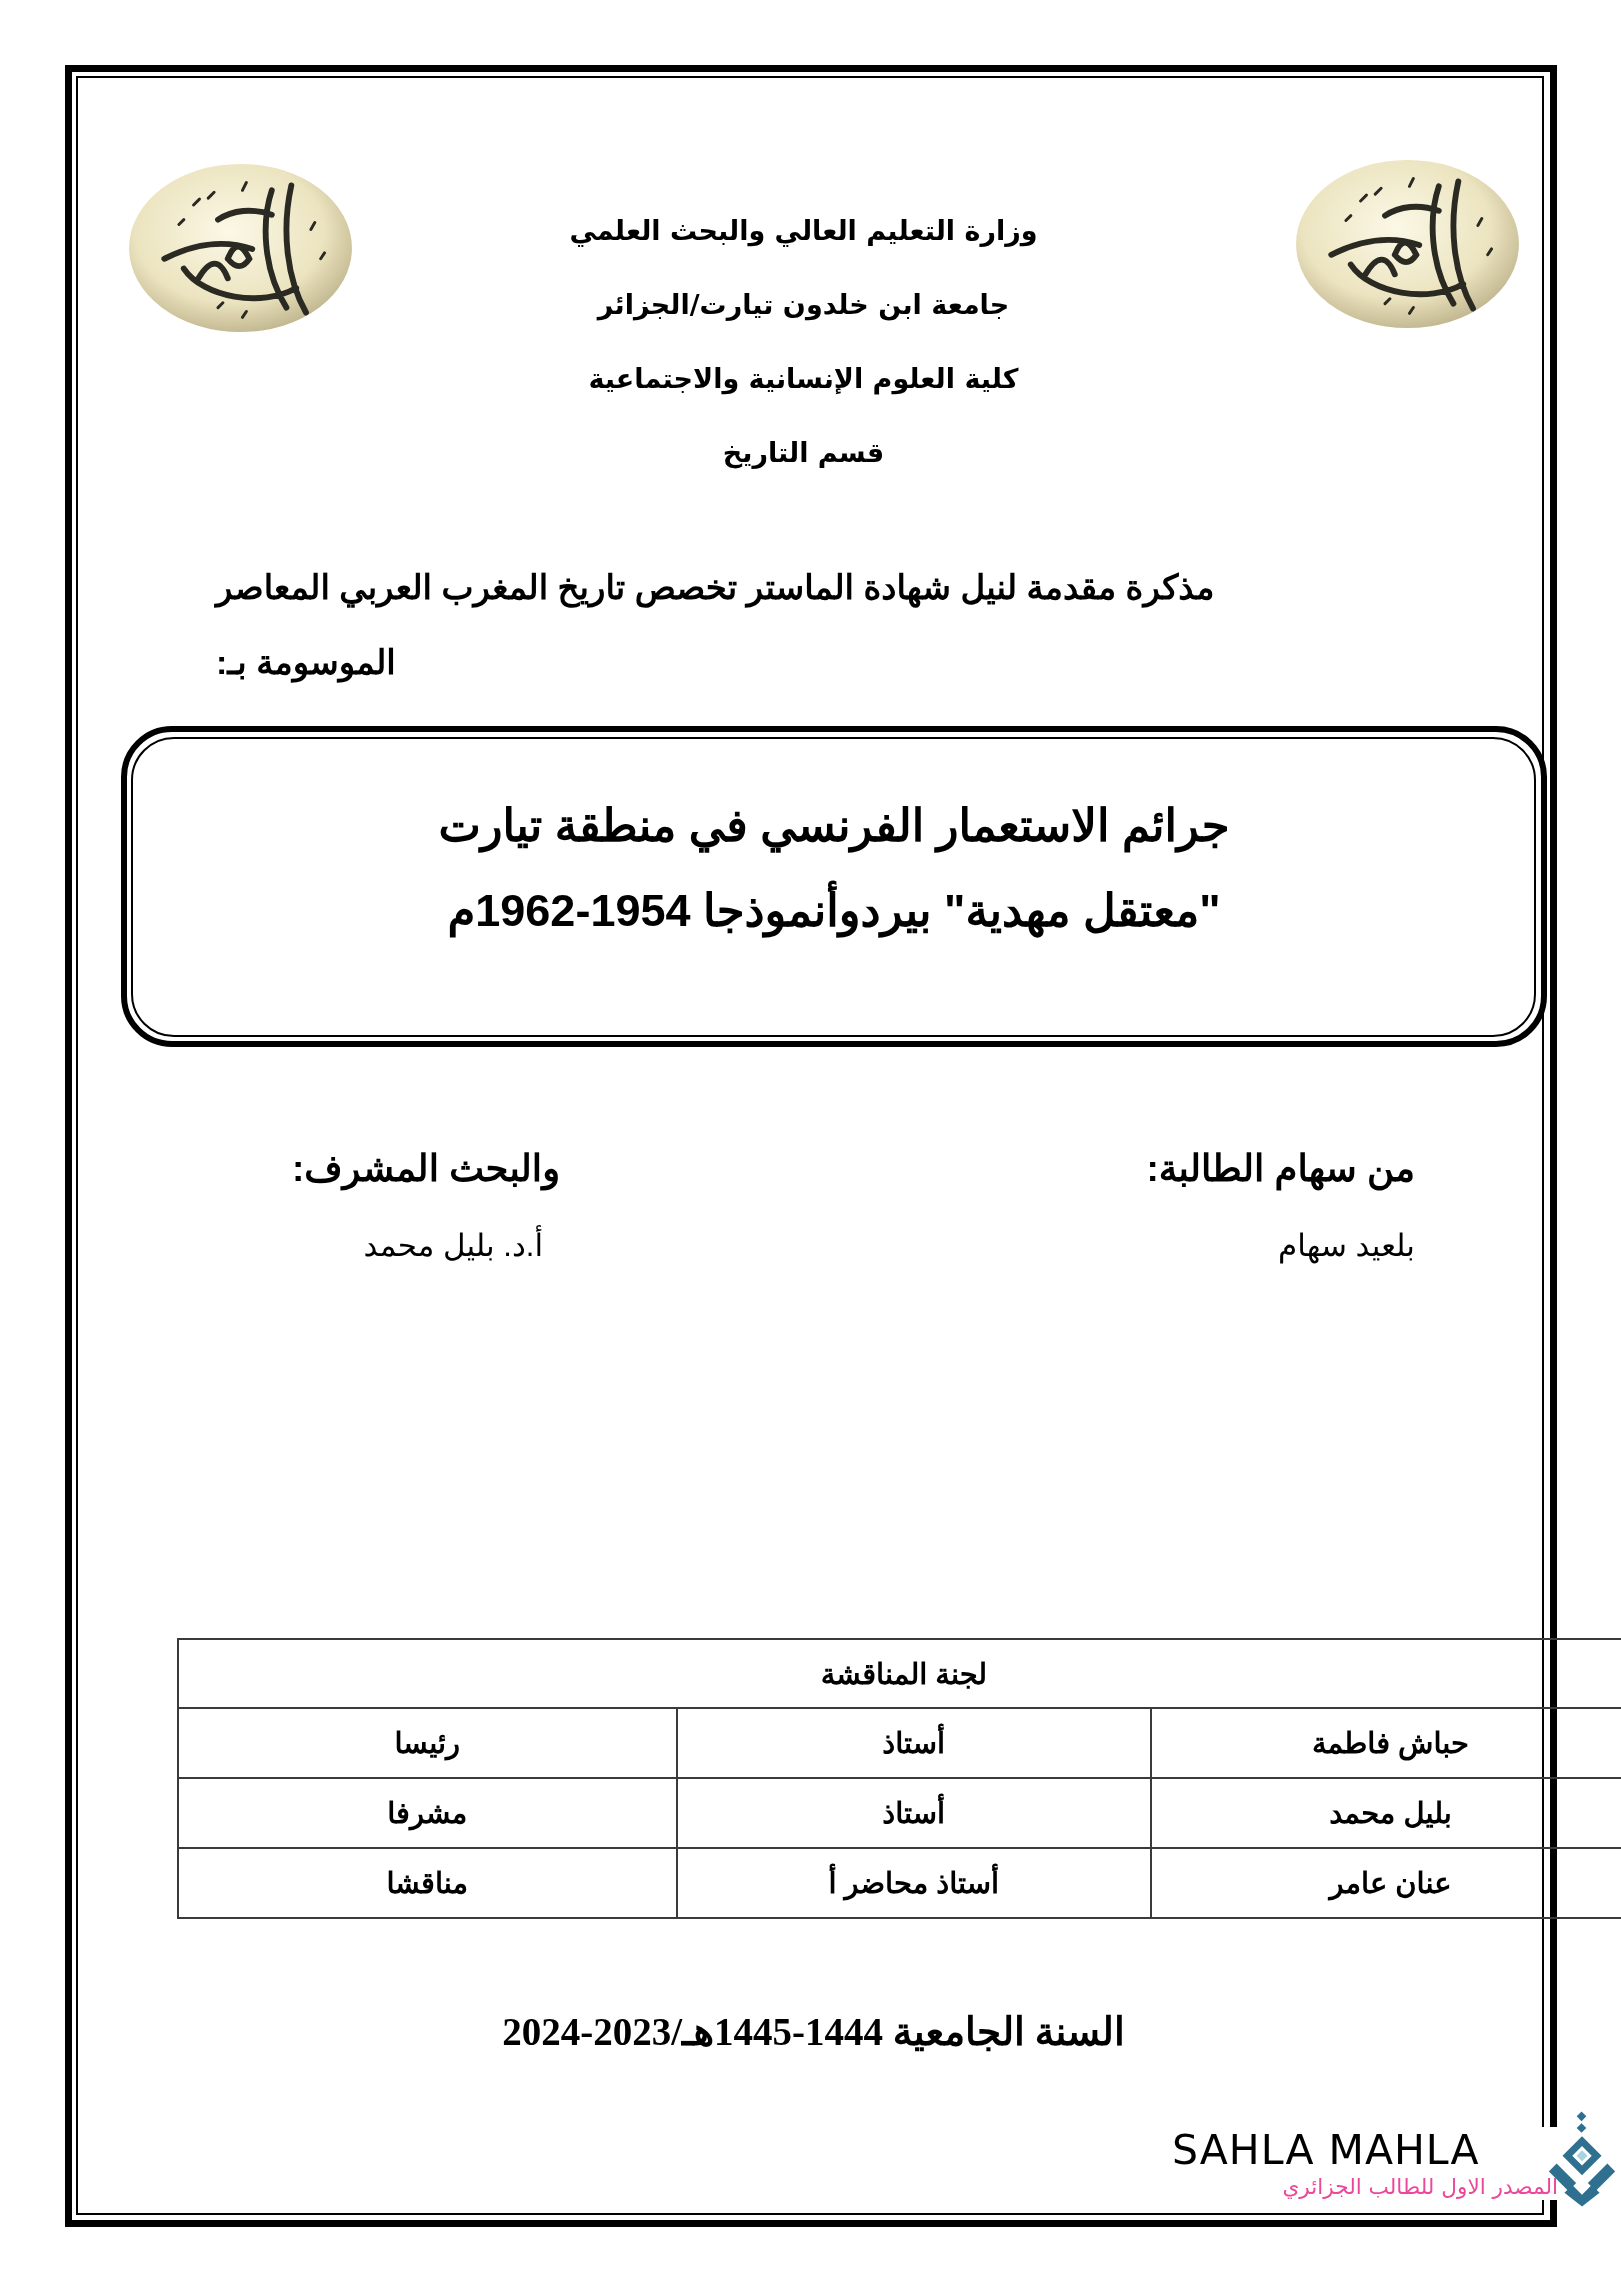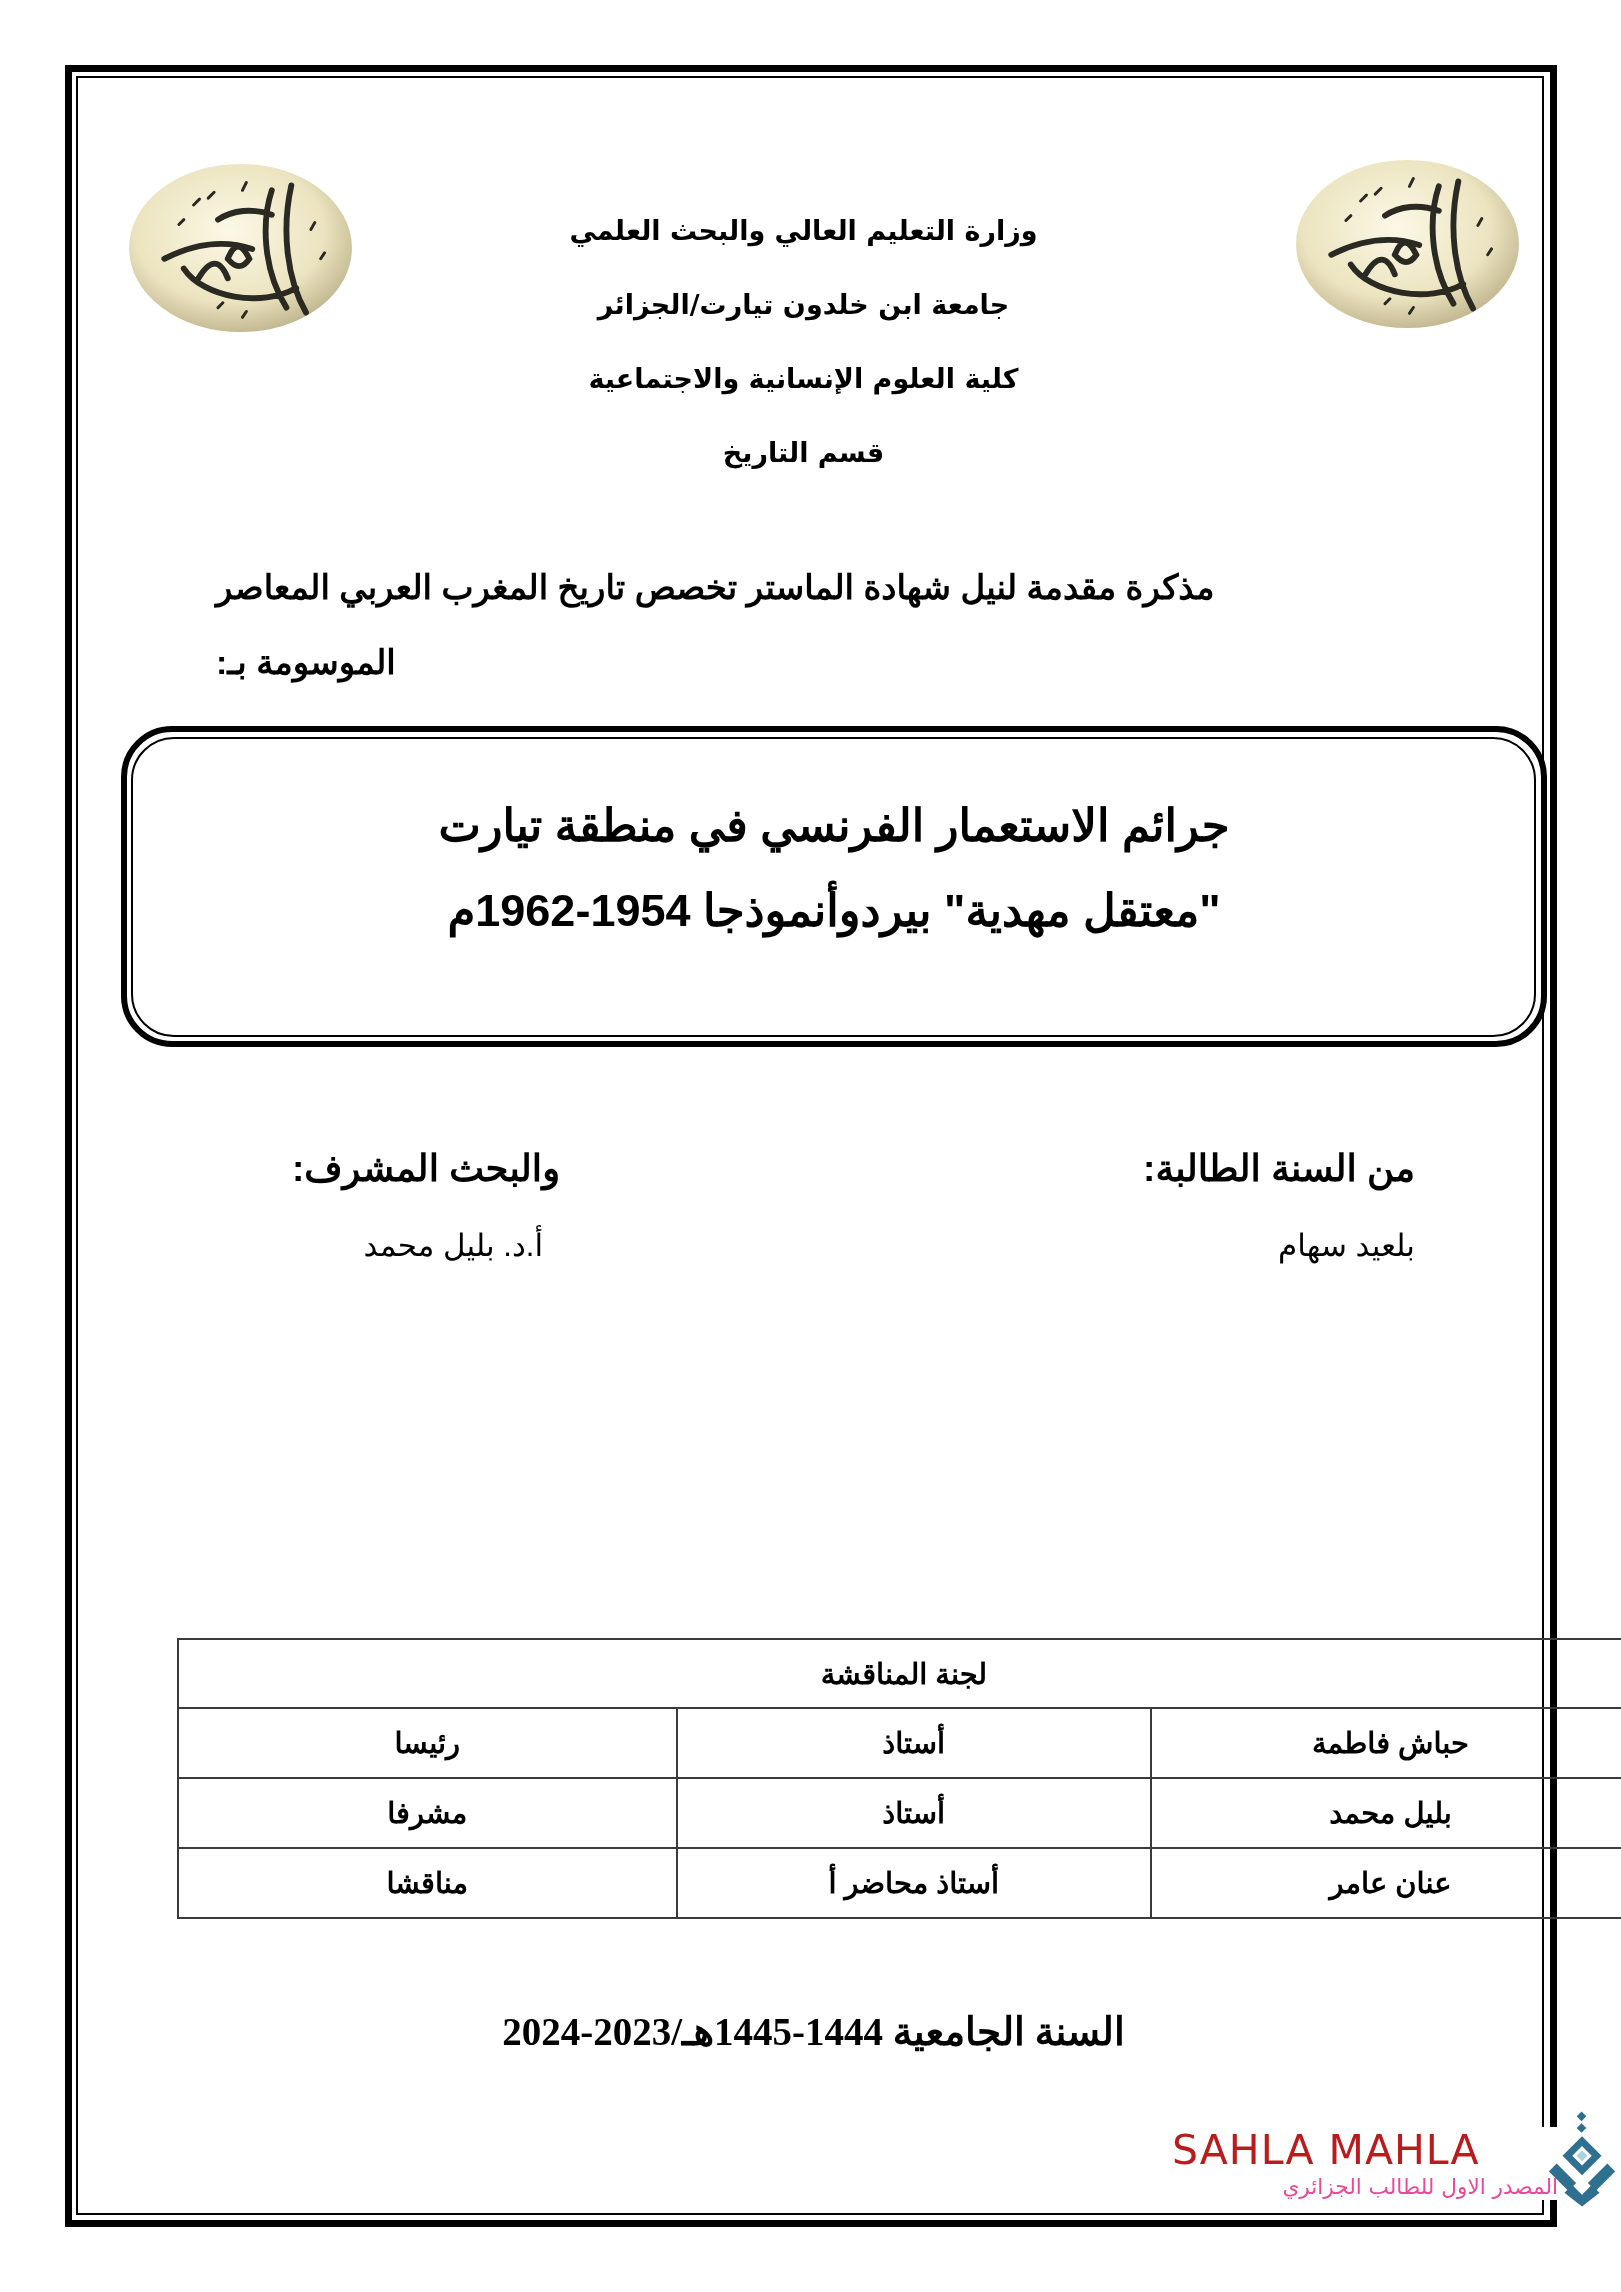--- a/index.html
+++ b/index.html
@@ -141,21 +141,21 @@
       position: absolute;
       left: 1172px; top: 2127px;
       width: 392px;
       text-align: left;
       direction: ltr;
       background: #fff;
     }
     .watermark-title {
       font-family: "DejaVu Sans", sans-serif;
       font-size: 41px;
-      color: #b91c1c;
+      color: #000000;
       letter-spacing: 1px;
       line-height: 47px;
       white-space: nowrap;
     }
     .watermark-tagline {
       font-family: "DejaVu Sans", sans-serif;
       font-size: 21.6px;
       color: #ec4899;
       line-height: 25.5px;
       direction: rtl;
@@ -212,21 +212,21 @@
 </div>
 
 <div class="thesis-line" style="top:567px;">مذكرة مقدمة لنيل شهادة الماستر تخصص تاريخ المغرب العربي المعاصر</div>
 <div class="thesis-line" style="top:642px;">الموسومة بـ:</div>
 
 <div class="title-box-outer"></div>
 <div class="title-box-inner"></div>
 <div class="title-line" style="top:799px;">جرائم الاستعمار الفرنسي في منطقة تيارت</div>
 <div class="title-line" style="top:884px;">"معتقل مهدية" بيردوأنموذجا 1954-1962م</div>
 
-<div class="person-label" style="right:206px; top:1147px;">من السنة الطالبة:</div>
+<div class="person-label" style="right:206px; top:1147px;">من سهام الطالبة:</div>
 <div class="person-name" style="right:206px; top:1227px;">بلعيد سهام</div>
 
 <div class="person-label" style="right:1061px; top:1147px;">والبحث المشرف:</div>
 <div class="person-name" style="right:1078px; top:1227px;">أ.د. بليل محمد</div>
 
 <table class="committee-table">
   <thead>
     <tr>
       <th colspan="3">لجنة المناقشة</th>
     </tr>

